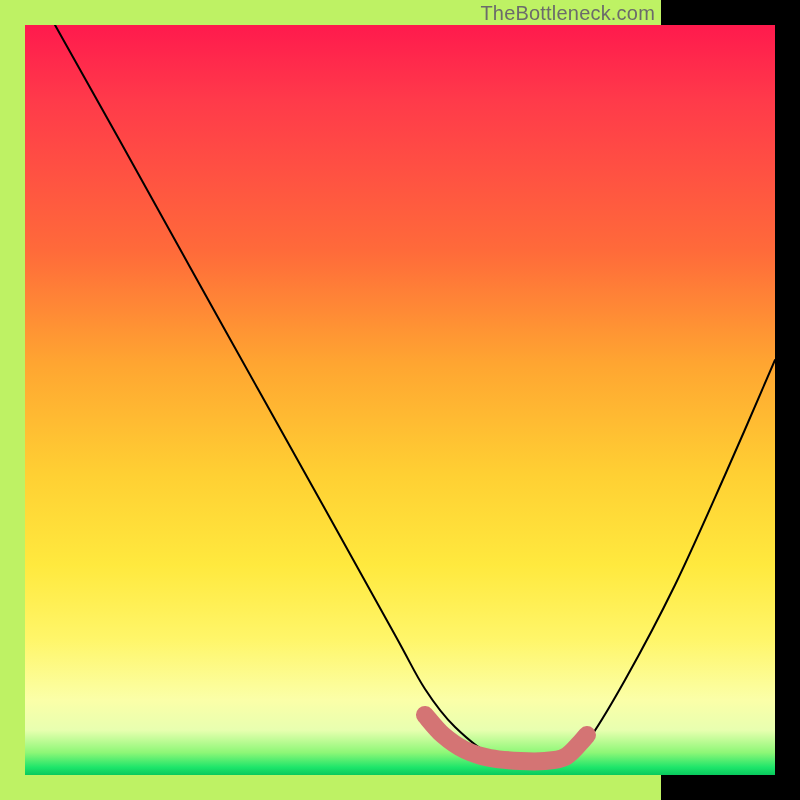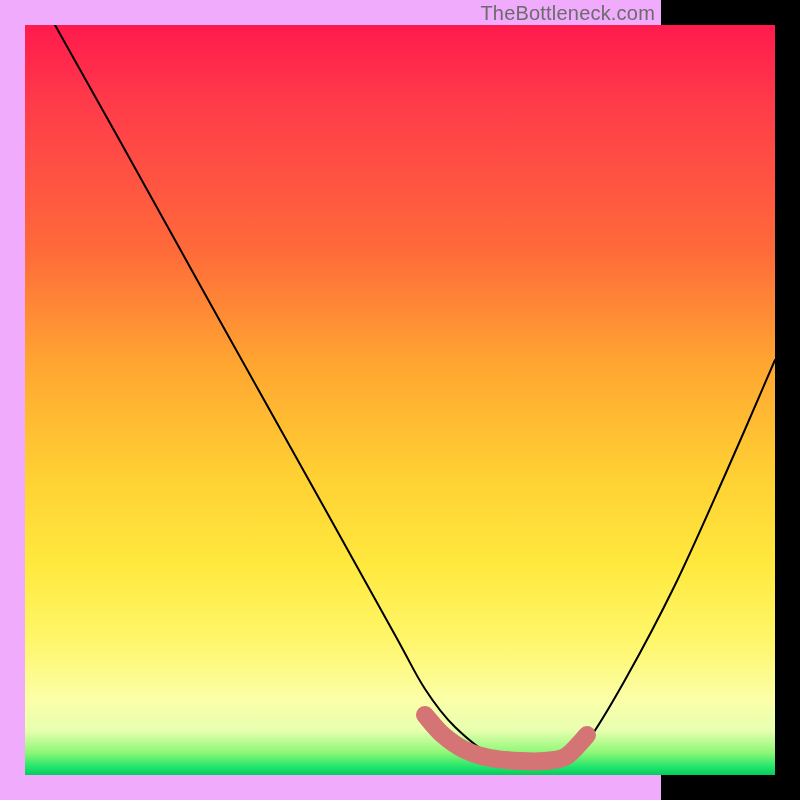--- a/index.html
+++ b/index.html
@@ -10,21 +10,21 @@
     background: #000;
     overflow: hidden;
     font-family: Arial, Helvetica, sans-serif;
   }
   .frame {
     position: absolute;
     left: 0;
     top: 0;
     width: 661px;
     height: 800px;
-    background: #f0abfc;
+    background: #bef264;
   }
   .plot {
     position: absolute;
     left: 25px;
     top: 25px;
     width: 750px;
     height: 750px;
     
     background: linear-gradient(
       to bottom,

